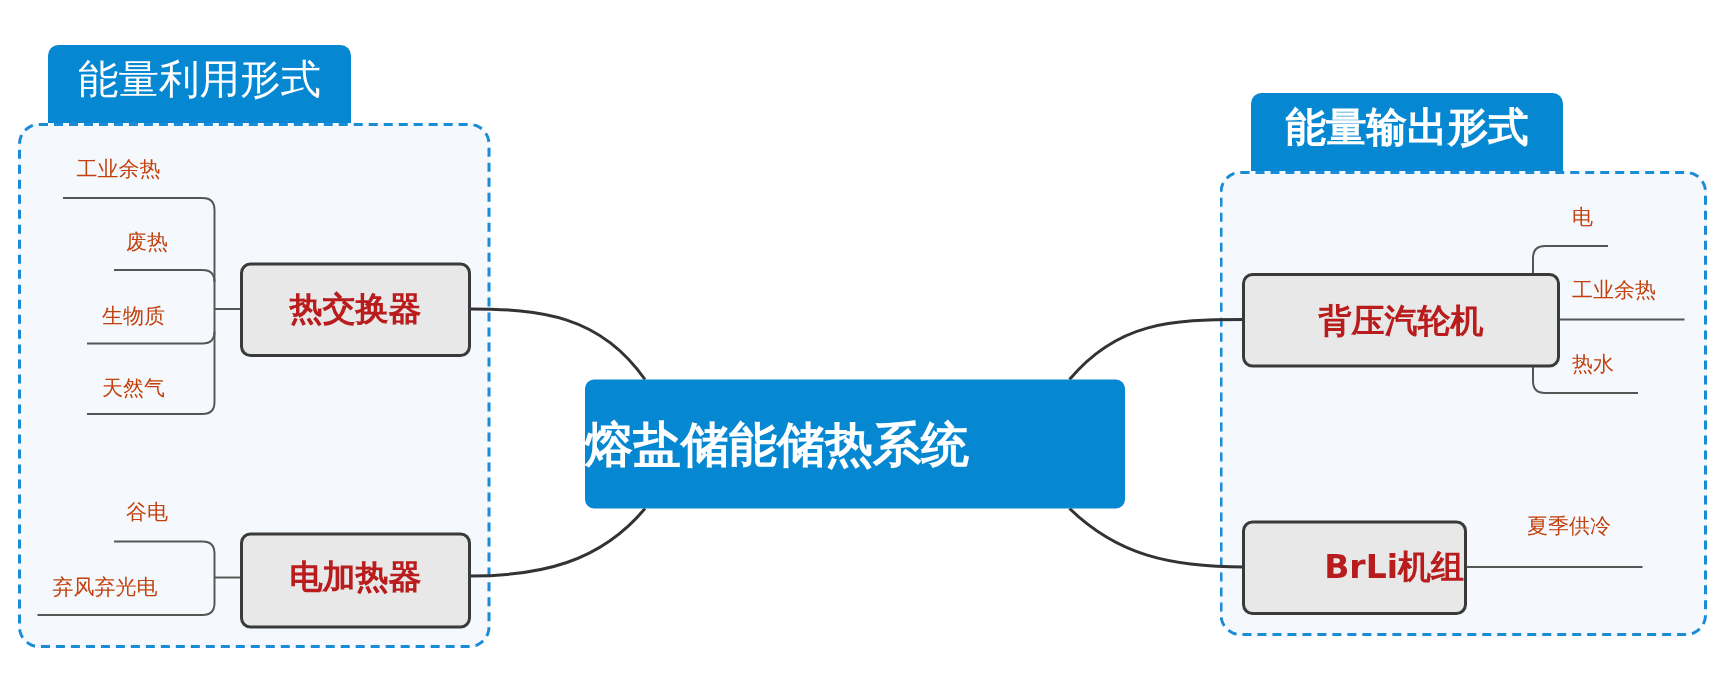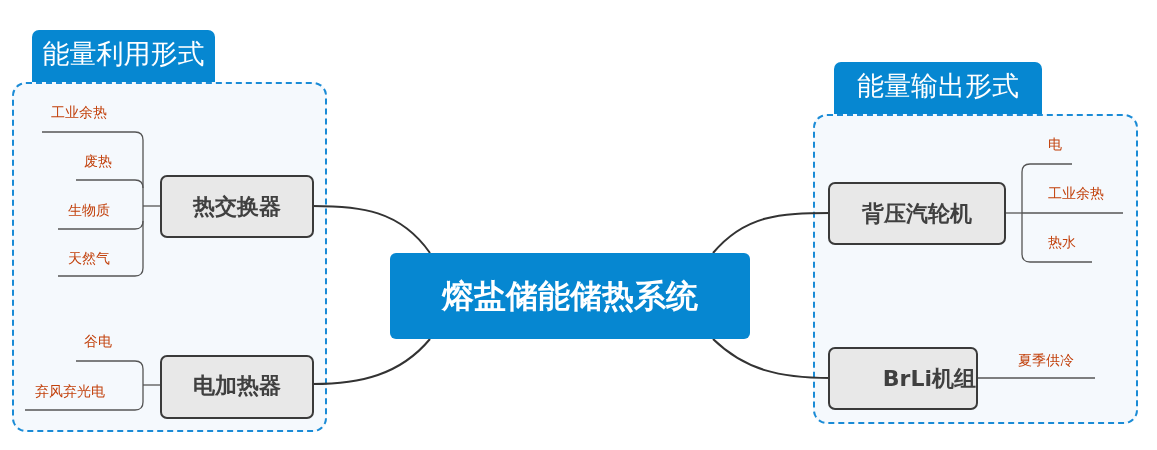--- a/index.html
+++ b/index.html
@@ -6,34 +6,34 @@
   body { width:1157px; height:450px; position:relative; overflow:hidden;
          font-family:"DejaVu Sans", sans-serif; }
   svg.lines { position:absolute; left:0; top:0; width:1157px; height:450px; }
   .boundary { position:absolute; border:2px dashed #1a8bd6; border-radius:14px;
               background:#f5f9fd; box-sizing:border-box; }
   .bound-label { position:absolute; background:#0687d1; color:#fff; font-size:27px;
                  border-radius:7px 7px 0 0; box-sizing:border-box; text-align:center;
                  line-height:48px; }
   .center { position:absolute; left:390px; top:253px; width:360px; height:86px;
             background:#0687d1; border-radius:6px; color:#fff; font-weight:bold;
-            font-size:32px; text-align:center; line-height:86px; }
+            font-size:32px; line-height:86px; }
   .topic { position:absolute; background:#e8e8e8; border:2px solid #3a3a3a;
-           border-radius:7px; box-sizing:border-box; font-weight:bold; color:#404040;
+           border-radius:7px; box-sizing:border-box; font-weight:bold; color:#b91c1c;
            font-size:22px; text-align:center; }
   .sub { position:absolute; font-size:14px; color:#c2410c; white-space:nowrap; }
 </style>
 </head>
 <body>
 
 <div class="boundary" style="left:12px; top:82px; width:315px; height:350px;"></div>
-<div class="bound-label" style="left:32px; top:30px; width:183px; height:52px;">能量利用形式</div>
+<div class="bound-label" style="left:32px; top:30px; width:202px; height:52px;">能量利用形式</div>
 
 <div class="boundary" style="left:813px; top:114px; width:325px; height:310px;"></div>
-<div class="bound-label" style="left:834px; top:62px; width:208px; height:52px;">能量输出形式</div>
+<div class="bound-label" style="left:834px; top:62px; width:208px; height:52px;font-weight:bold;">能量输出形式</div>
 
 <svg class="lines">
   <g fill="none" stroke="#333" stroke-width="2">
     <path d="M430,253 C400,210 360,206 313,206"></path>
     <path d="M430,339 C400,375 360,384 313,384"></path>
     <path d="M713,253 C745,215 780,213 830,213"></path>
     <path d="M713,339 C745,370 780,378 830,378"></path>
   </g>
   <g fill="none" stroke="#555" stroke-width="1.3">
 
@@ -51,28 +51,28 @@
 
     <path d="M978,378 L1095,378"></path>
   </g>
 </svg>
 
 <div class="center">熔盐储能储热系统</div>
 
 <div class="topic" style="left:160px; top:175px; width:154px; height:63px; line-height:59px;">热交换器</div>
 <div class="topic" style="left:160px; top:355px; width:154px; height:64px; line-height:58px;">电加热器</div>
 
-<div class="topic" style="left:828px; top:182px; width:178px; height:63px; line-height:59px;font-family:Liberation Serif, serif;">背压汽轮机</div>
+<div class="topic" style="left:828px; top:182px; width:212px; height:63px; line-height:59px;font-family:Liberation Serif, serif;">背压汽轮机</div>
 <div class="topic" style="left:828px; top:347px; width:150px; height:63px; line-height:59px;text-align:right;">BrLi机组</div>
 
 <div class="sub" style="left:51px; top:104px;">工业余热</div>
 <div class="sub" style="left:84px; top:153px;">废热</div>
 <div class="sub" style="left:68px; top:202px;">生物质</div>
 <div class="sub" style="left:68px; top:250px;">天然气</div>
 
 <div class="sub" style="left:84px; top:333px;">谷电</div>
 <div class="sub" style="left:35px; top:383px;">弃风弃光电</div>
 
 <div class="sub" style="left:1048px; top:136px;">电</div>
 <div class="sub" style="left:1048px; top:185px;">工业余热</div>
 <div class="sub" style="left:1048px; top:234px;font-family:Liberation Serif, serif;">热水</div>
 
-<div class="sub" style="left:1018px; top:352px;">夏季供冷</div>
+<div class="sub" style="left:1018px; top:342px;">夏季供冷</div>
 
 </body></html>

